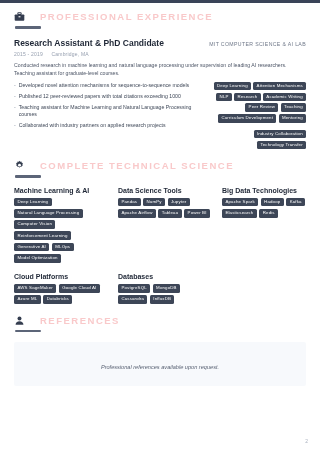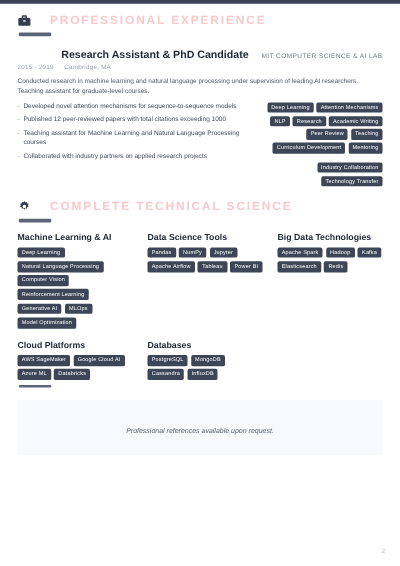--- a/index.html
+++ b/index.html
@@ -49,21 +49,20 @@
     margin: 4px 0 0 1px;
     border-radius: 1px;
   }
 
   
   .entry { margin-top: 9px; }
   .entry-row {
     display: flex;
     justify-content: space-between;
     align-items: baseline;
-    margin-left: 35px;
   }
   .entry-title {
     font-size: 8.5px;
     font-weight: bold;
     color: #1f2736;
   }
   .entry-org {
     font-size: 5.2px;
     letter-spacing: 0.35px;
     color: #6f7889;
@@ -299,20 +298,29 @@
         <span class="tag">PostgreSQL</span>
         <span class="tag">MongoDB</span>
         <span class="tag">Cassandra</span>
         <span class="tag">InfluxDB</span>
       </div>
     </div>
 
     <div class="skill-col wide"></div>
   </div>
 
+  <div class="section-head">
+    <span class="sec-icon">
+      <svg width="11" height="11" viewBox="0 0 16 16" fill="#343d4f">
+        <circle cx="8" cy="5" r="2.9"></circle>
+        <path d="M2.3 14c0-3.1 2.5-5 5.7-5s5.7 1.9 5.7 5z"></path>
+      </svg>
+    </span>
+    <span class="sec-title">REFERENCES</span>
+  </div>
   <div class="sec-underline"></div>
 
   <div class="ref-box">
     <span class="ref-text">Professional references available upon request.</span>
   </div>
 
   <div class="page-num">2</div>
 </div>
 
 </body></html>

